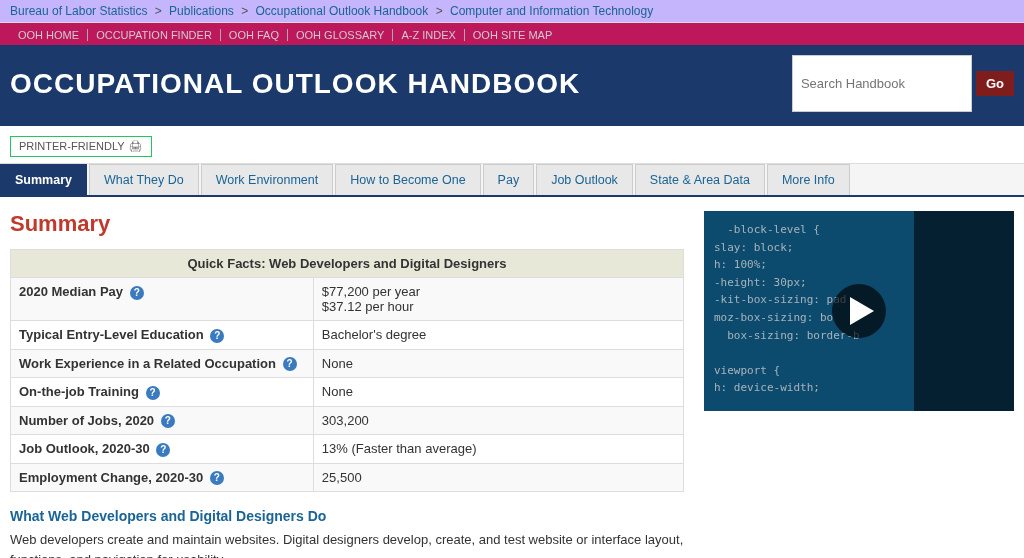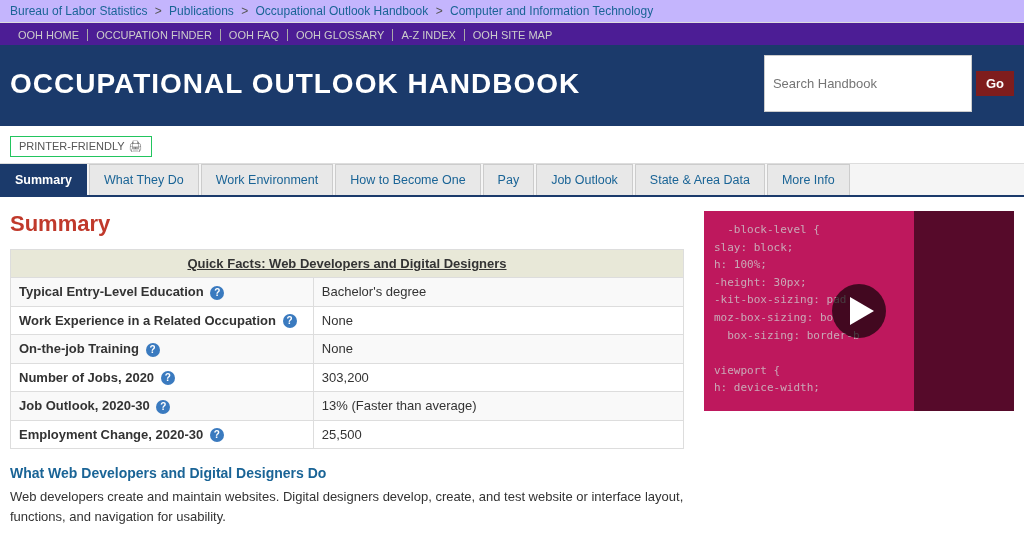--- a/index.html
+++ b/index.html
@@ -11,21 +11,21 @@
       padding: 4px 10px;
       font-size: 12px;
       color: #555;
       border-bottom: 1px solid #ddd;
     }
     .breadcrumb a { color: #1a6496; text-decoration: none; }
     .breadcrumb span { color: #555; margin: 0 4px; }
 
     
     .top-nav {
-      background: #4c1d95;
+      background: #be185d;
       padding: 0 10px;
     }
     .top-nav-links {
       display: flex;
       align-items: center;
       padding: 6px 0 4px 0;
       gap: 0;
     }
     .top-nav-links a {
       color: #ccc;
@@ -53,21 +53,21 @@
     }
     .header-search {
       display: flex;
       align-items: center;
       gap: 4px;
     }
     .header-search input {
       padding: 20px 8px;
       font-size: 13px;
       border: 1px solid #ccc;
-      width: 208px;
+      width: 180px;
       color: #7f1d1d;
     }
     .header-search button {
       background: #7f1d1d;
       color: #fff;
       border: none;
       padding: 5px 10px;
       font-size: 13px;
       cursor: pointer;
       font-weight: bold;
@@ -154,21 +154,20 @@
       margin-bottom: 16px;
       font-size: 13px;
     }
     .quick-facts-table caption, .quick-facts-caption {
       background: #e8e8d8;
       font-weight: bold;
       text-align: center;
       padding: 6px;
       border: 1px solid #ccc;
       border-bottom: none;
-      text-decoration: underline;
     }
     .quick-facts-table tr:nth-child(even) td { background: #f9f9f9; }
     .quick-facts-table td {
       padding: 6px 8px;
       border: 1px solid #ddd;
       vertical-align: top;
     }
     .quick-facts-table td:first-child {
       font-weight: bold;
       width: 45%;
@@ -213,21 +212,21 @@
       cursor: pointer;
       overflow: hidden;
     }
     .video-code-bg {
       position: absolute;
       top: 0; left: 0; right: 0; bottom: 0;
       padding: 10px;
       font-family: monospace;
       font-size: 11px;
       color: #ccc;
-      background: #be185d;
+      background: #0c4a6e;
       line-height: 1.6;
       overflow: hidden;
     }
     .video-code-bg .code-line { white-space: nowrap; opacity: 0.8; }
     .video-overlay {
       position: absolute;
       top: 0; left: 0; right: 0; bottom: 0;
       display: flex;
       align-items: center;
       justify-content: center;
@@ -309,20 +308,27 @@
 
 <div class="main-content">
   <div class="content-left">
 
     <h2 class="summary-heading">Summary</h2>
 
     <table class="quick-facts-table">
       <tbody>
           <tr>
         <td colspan="2" class="quick-facts-caption">Quick Facts: Web Developers and Digital Designers</td>
+      </tr>
+      <tr>
+        <td>
+          <span>2020 Median Pay</span>
+          <span class="info-icon">?</span>
+        </td>
+        <td>$77,200 per year<br>$37.12 per hour</td>
       </tr>
       <tr>
         <td>
           <span>Typical Entry-Level Education</span>
           <span class="info-icon">?</span>
         </td>
         <td>Bachelor's degree</td>
       </tr>
       <tr>
         <td>

